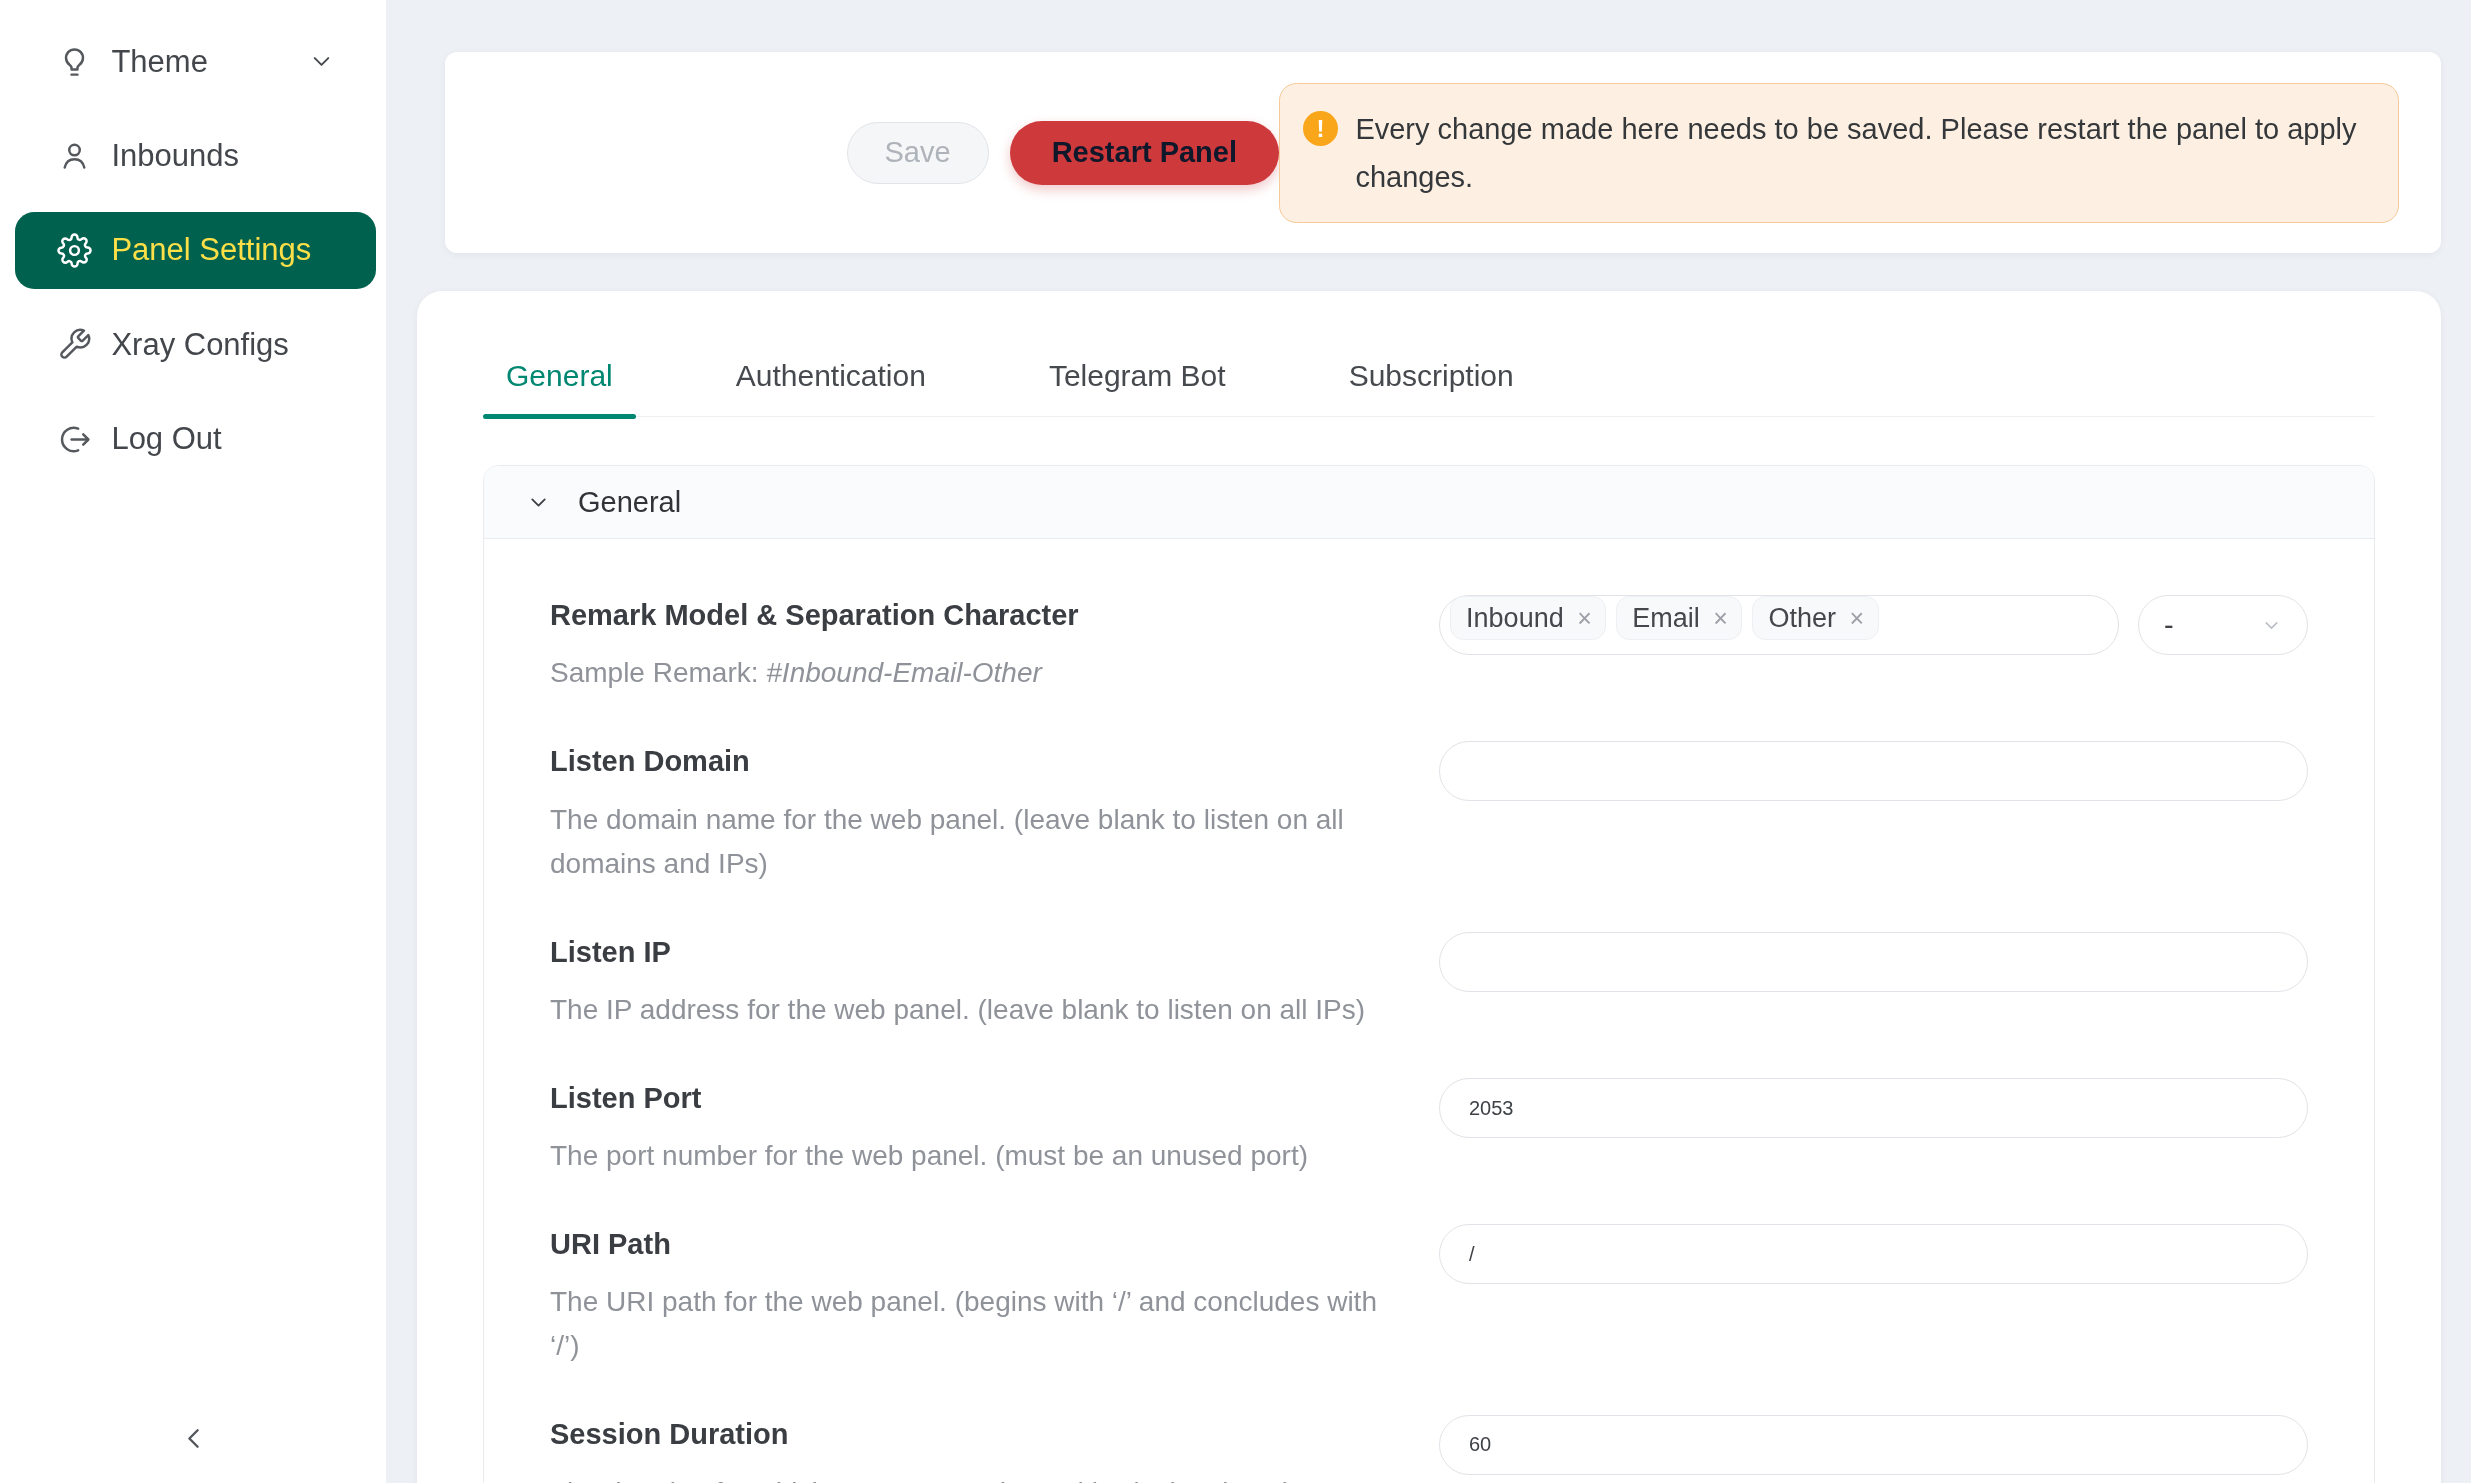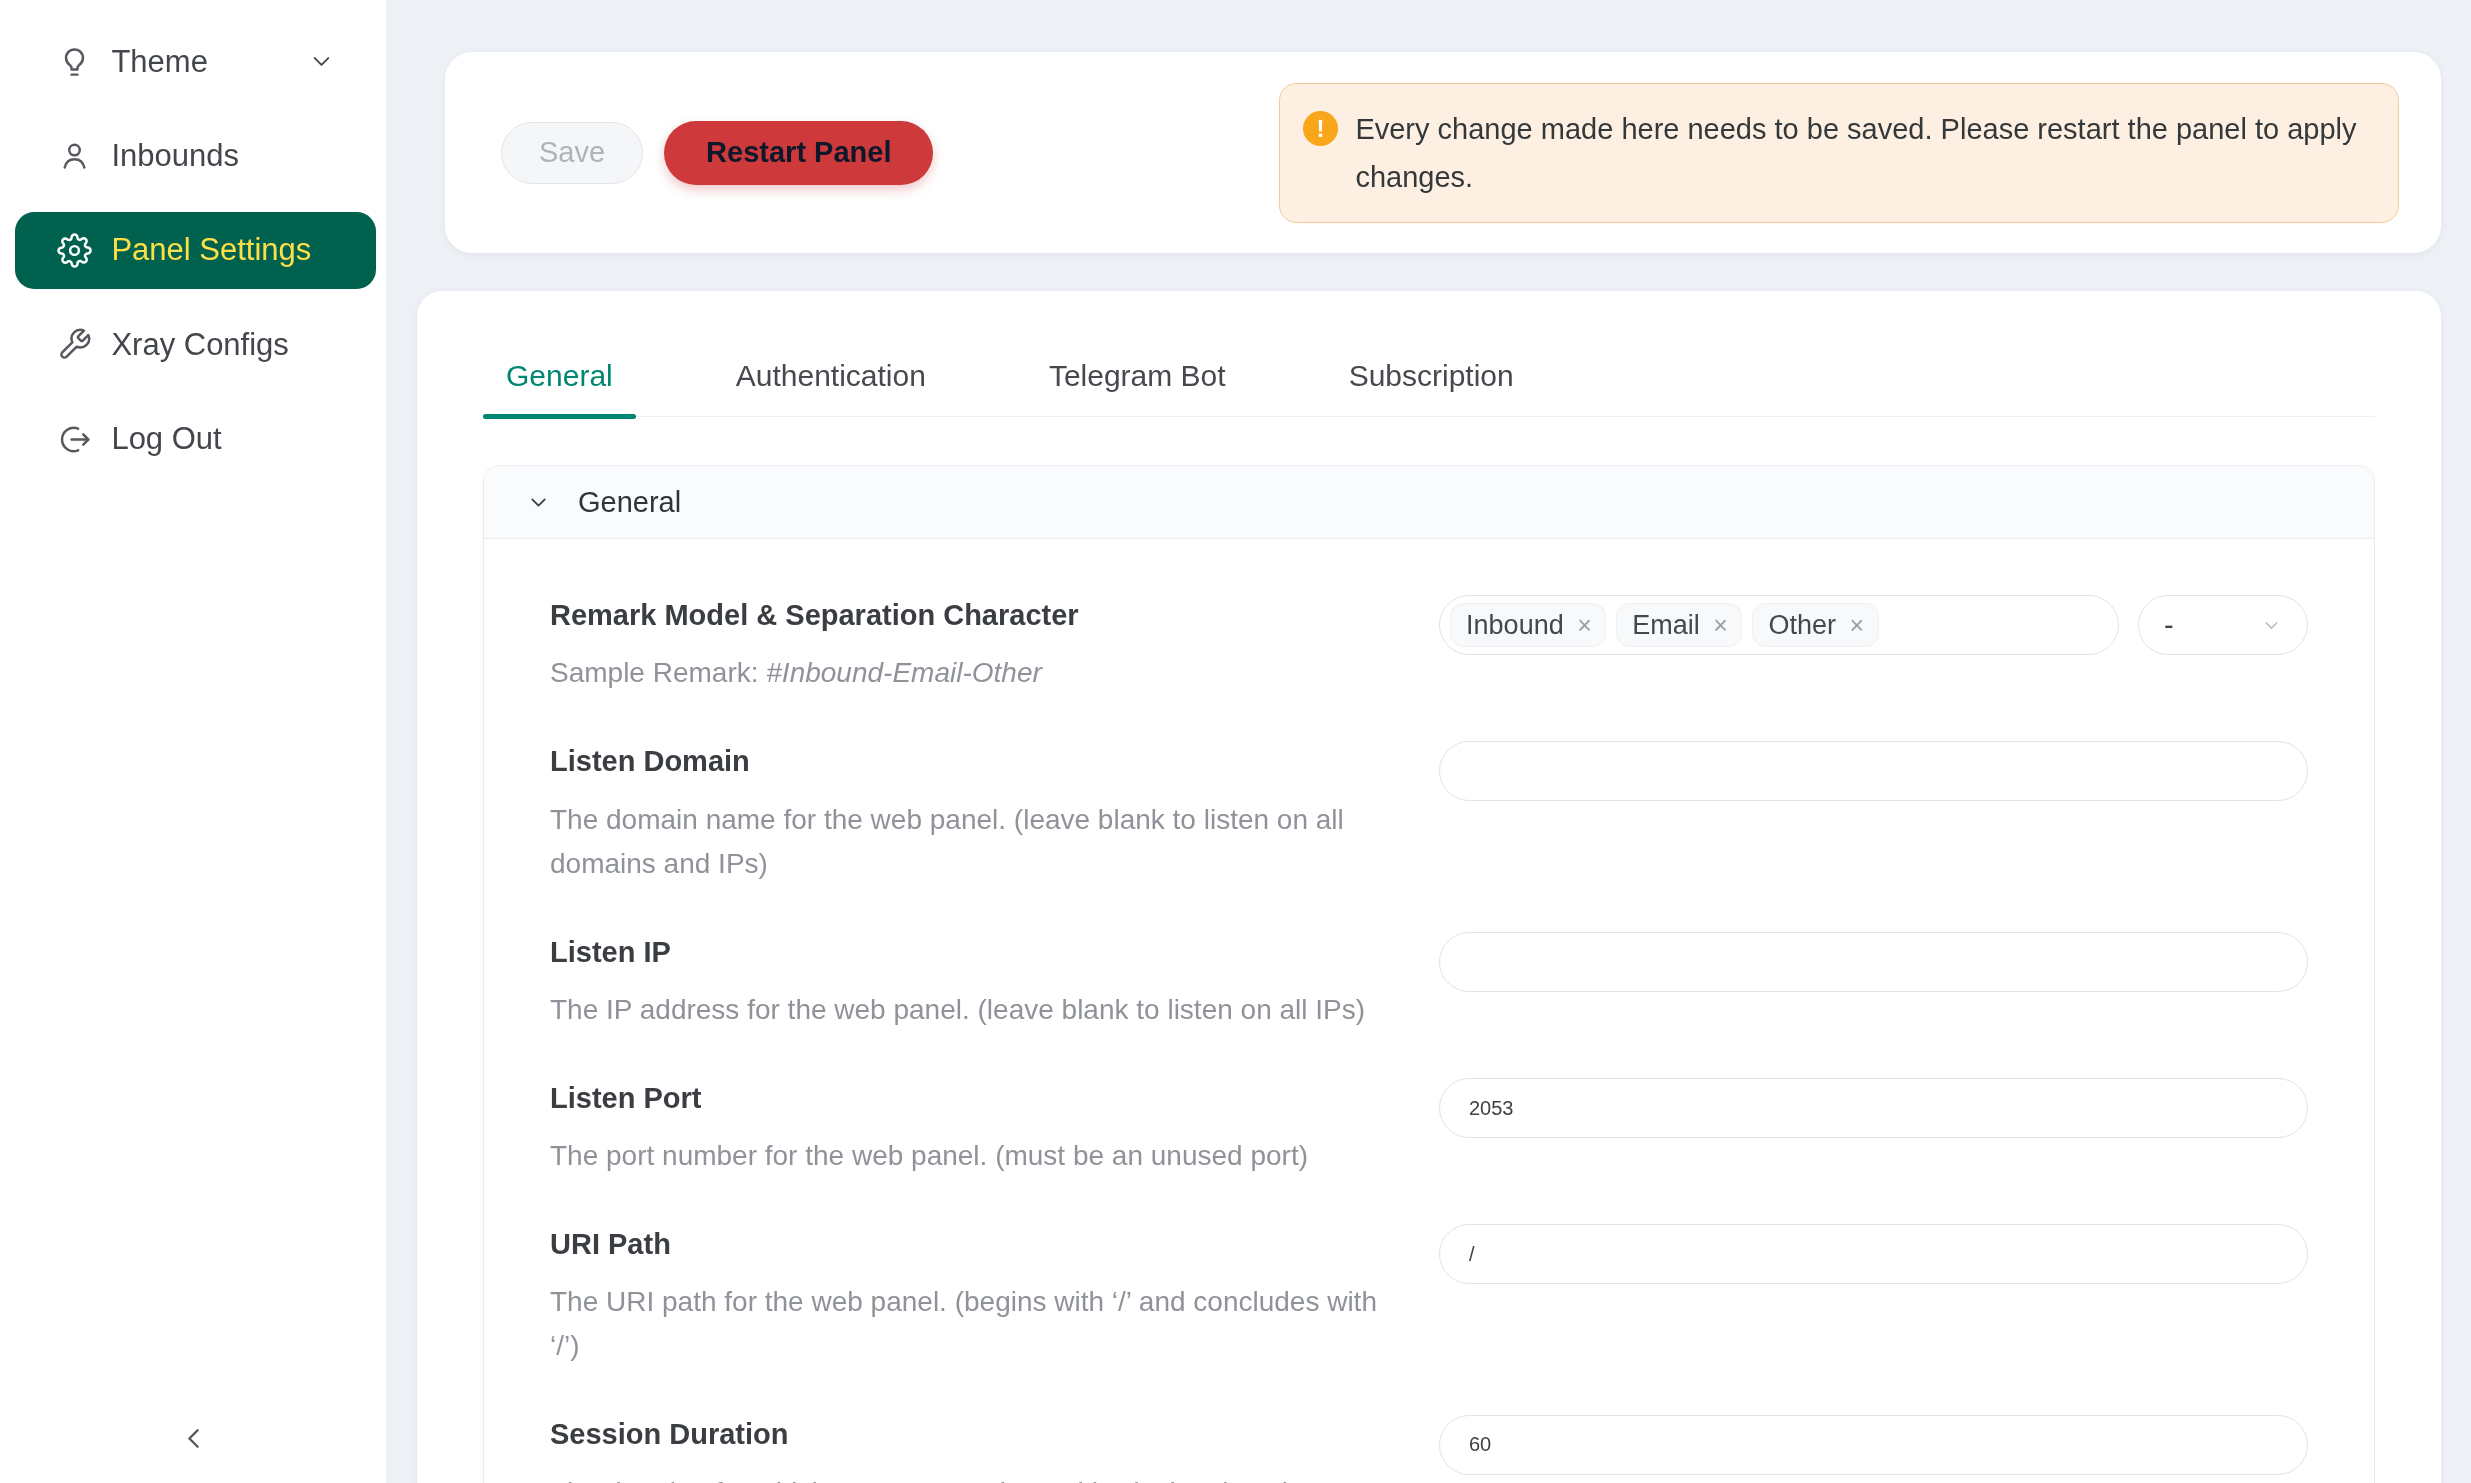--- a/index.html
+++ b/index.html
@@ -15,22 +15,22 @@
   .nav-item svg{width:35px;height:35px;}
   .nav-item.active{background:var(--sidebar-active,#00614e);color:#fde047;}
   .nav-item.active .nav-icon{color:#fff;}
   .nav-chevron{position:absolute;right:41px;width:27px;height:27px;color:#45484d;display:flex;}
   .nav-chevron svg{width:27px;height:27px;}
   .collapse-btn{position:absolute;bottom:21px;left:0;width:100%;display:flex;justify-content:center;cursor:pointer;color:#515559;}
   .collapse-btn svg{width:33px;height:33px;}
 
   
   .main{flex:1;padding:52px 31px 0;min-width:0;}
-  .top-card{background:#fff;border-radius:27px;height:201px;display:flex;align-items:center;
-    justify-content:space-between;padding:0 42px 0 56px;box-shadow:0 1.9px 7.7px rgba(25,39,61,.05);margin-left:28px;}
+  .top-card{background:#fff;border-radius:12px;height:201px;display:flex;align-items:center;
+    justify-content:flex-end;padding:0 42px 0 56px;box-shadow:0 1.9px 7.7px rgba(25,39,61,.05);margin-left:28px;}
   .btn-group{display:flex;align-items:center;gap:21px;}
   .btn{font-family:inherit;font-size:29px;display:inline-flex;align-items:center;justify-content:center;cursor:pointer;}
   .btn-save{height:62px;padding:0 37px;border-radius:31px;background:#f5f6f8;border:1.9px solid #e2e4e8;color:#aeb3ba;}
   .btn-restart{height:64px;padding:0 42px;border-radius:32px;background:var(--danger,#ce3a3c);border:none;color:#0f172a;
     font-weight:700;box-shadow:0 4.8px 11.6px rgba(206,58,60,.28);}
   .alert{width:1120px;background:var(--alert-bg,#fdf0e2);border:1.9px solid var(--alert-border,#f6c998);
     border-radius:17.4px;display:flex;align-items:flex-start;gap:17.4px;padding:21px 29px 21px 23px;
     font-size:29px;line-height:48px;color:#35383b;}
   .alert-icon{width:35px;height:35px;border-radius:50%;background:var(--warning,#f9a61b);color:#fff;
     font-size:24px;font-weight:bold;display:flex;align-items:center;justify-content:center;flex-shrink:0;margin-top:6.8px;}
@@ -56,21 +56,21 @@
   
   .form-row{display:flex;align-items:flex-start;margin-bottom:50px;}
   .row-text{flex:1;padding-right:46px;min-width:0;}
   .row-label{font-weight:bold;color:#3a3d42;font-size:29px;margin-bottom:19.3px;}
   .row-desc{color:#8f9399;font-size:28px;line-height:44px;}
   .row-desc em{font-style:italic;}
   .row-control{width:869px;flex-shrink:0;display:flex;margin-top:-3.9px;}
   .field-input{width:100%;height:60px;border:1.9px solid #e0e3e7;border-radius:30px;padding:0 29px;
     font-size:20px;color:#3e4145;background:#fff;outline:none;font-family:inherit;}
   .tags-select{width:680px;height:60px;border:1.9px solid #e0e3e7;border-radius:30px;display:flex;
-    align-items:center;padding:0 9.7px;gap:9.7px;background:#fff;cursor:pointer;}
+    padding:0 9.7px;gap:9.7px;background:#fff;cursor:pointer;}
   .tag{height:44px;background:#f8f9fa;border:1.9px solid #edeff2;border-radius:13.5px;display:flex;
     align-items:center;padding:0 7.7px 0 15.4px;font-size:27px;color:#44474c;gap:7.7px;white-space:nowrap;}
   .tag-close{color:#9ca0a7;font-size:25px;padding:0 5.8px;cursor:pointer;line-height:1;}
   .sep-select{margin-left:19.3px;width:170px;height:60px;border:1.9px solid #e0e3e7;border-radius:30px;
     display:flex;align-items:center;justify-content:space-between;padding:0 25px;color:#3e4145;
     font-size:29px;background:#fff;cursor:pointer;}
   .sep-select .arrow{width:21px;height:21px;color:#b9bdc4;display:flex;}
   .sep-select svg{width:21px;height:21px;}
 </style>
 </head>

